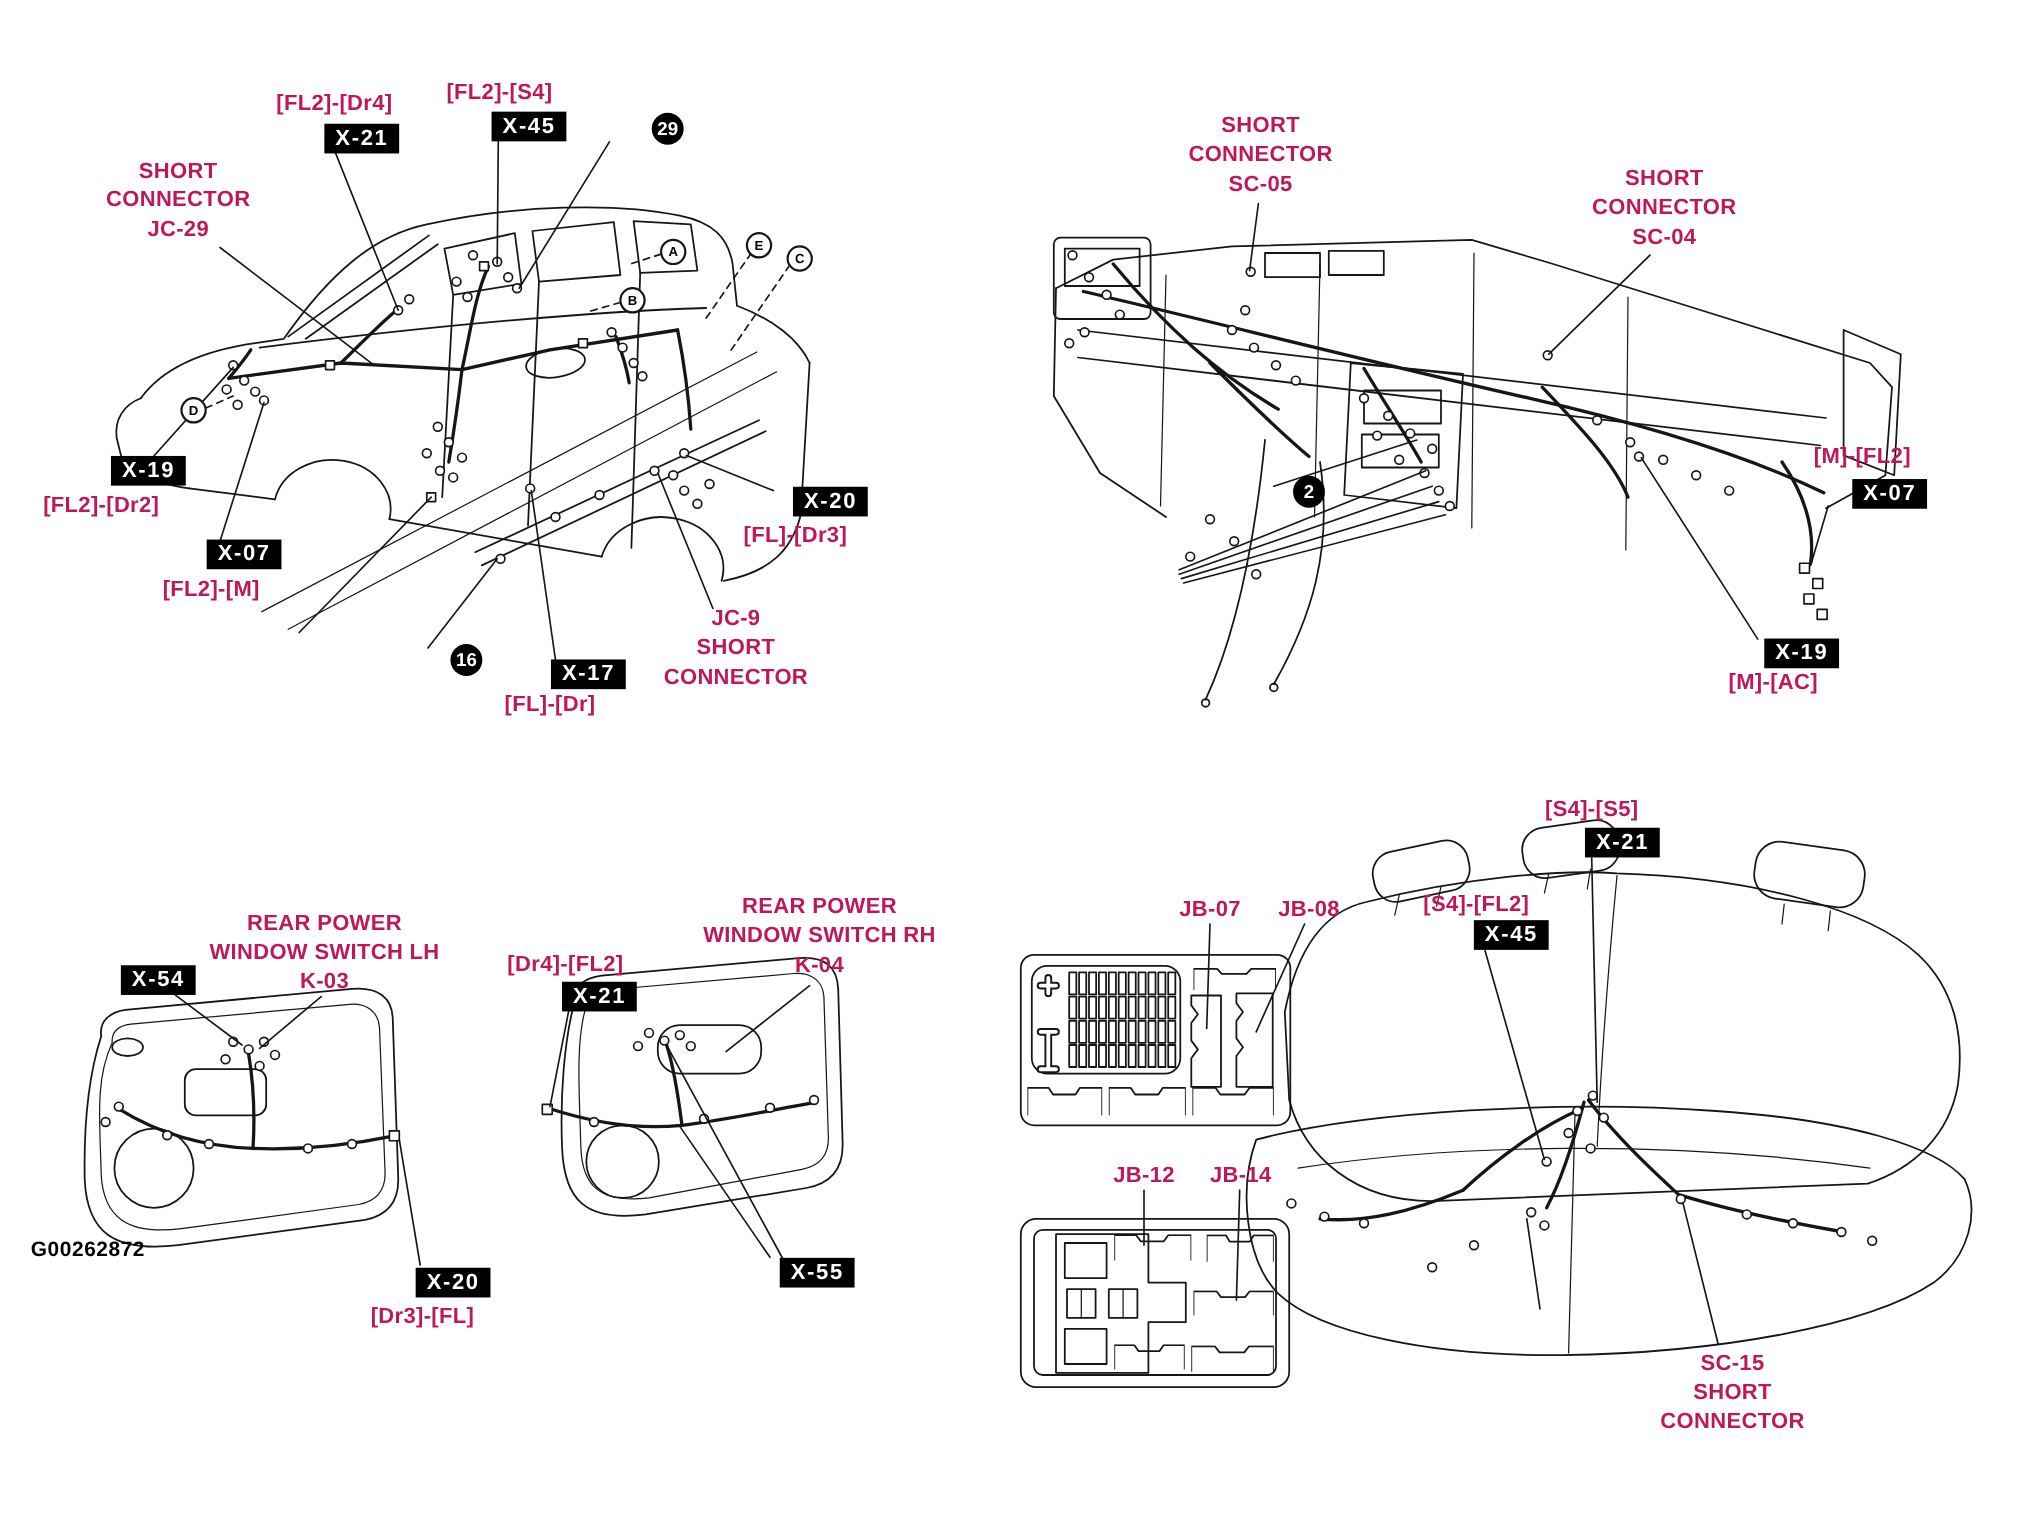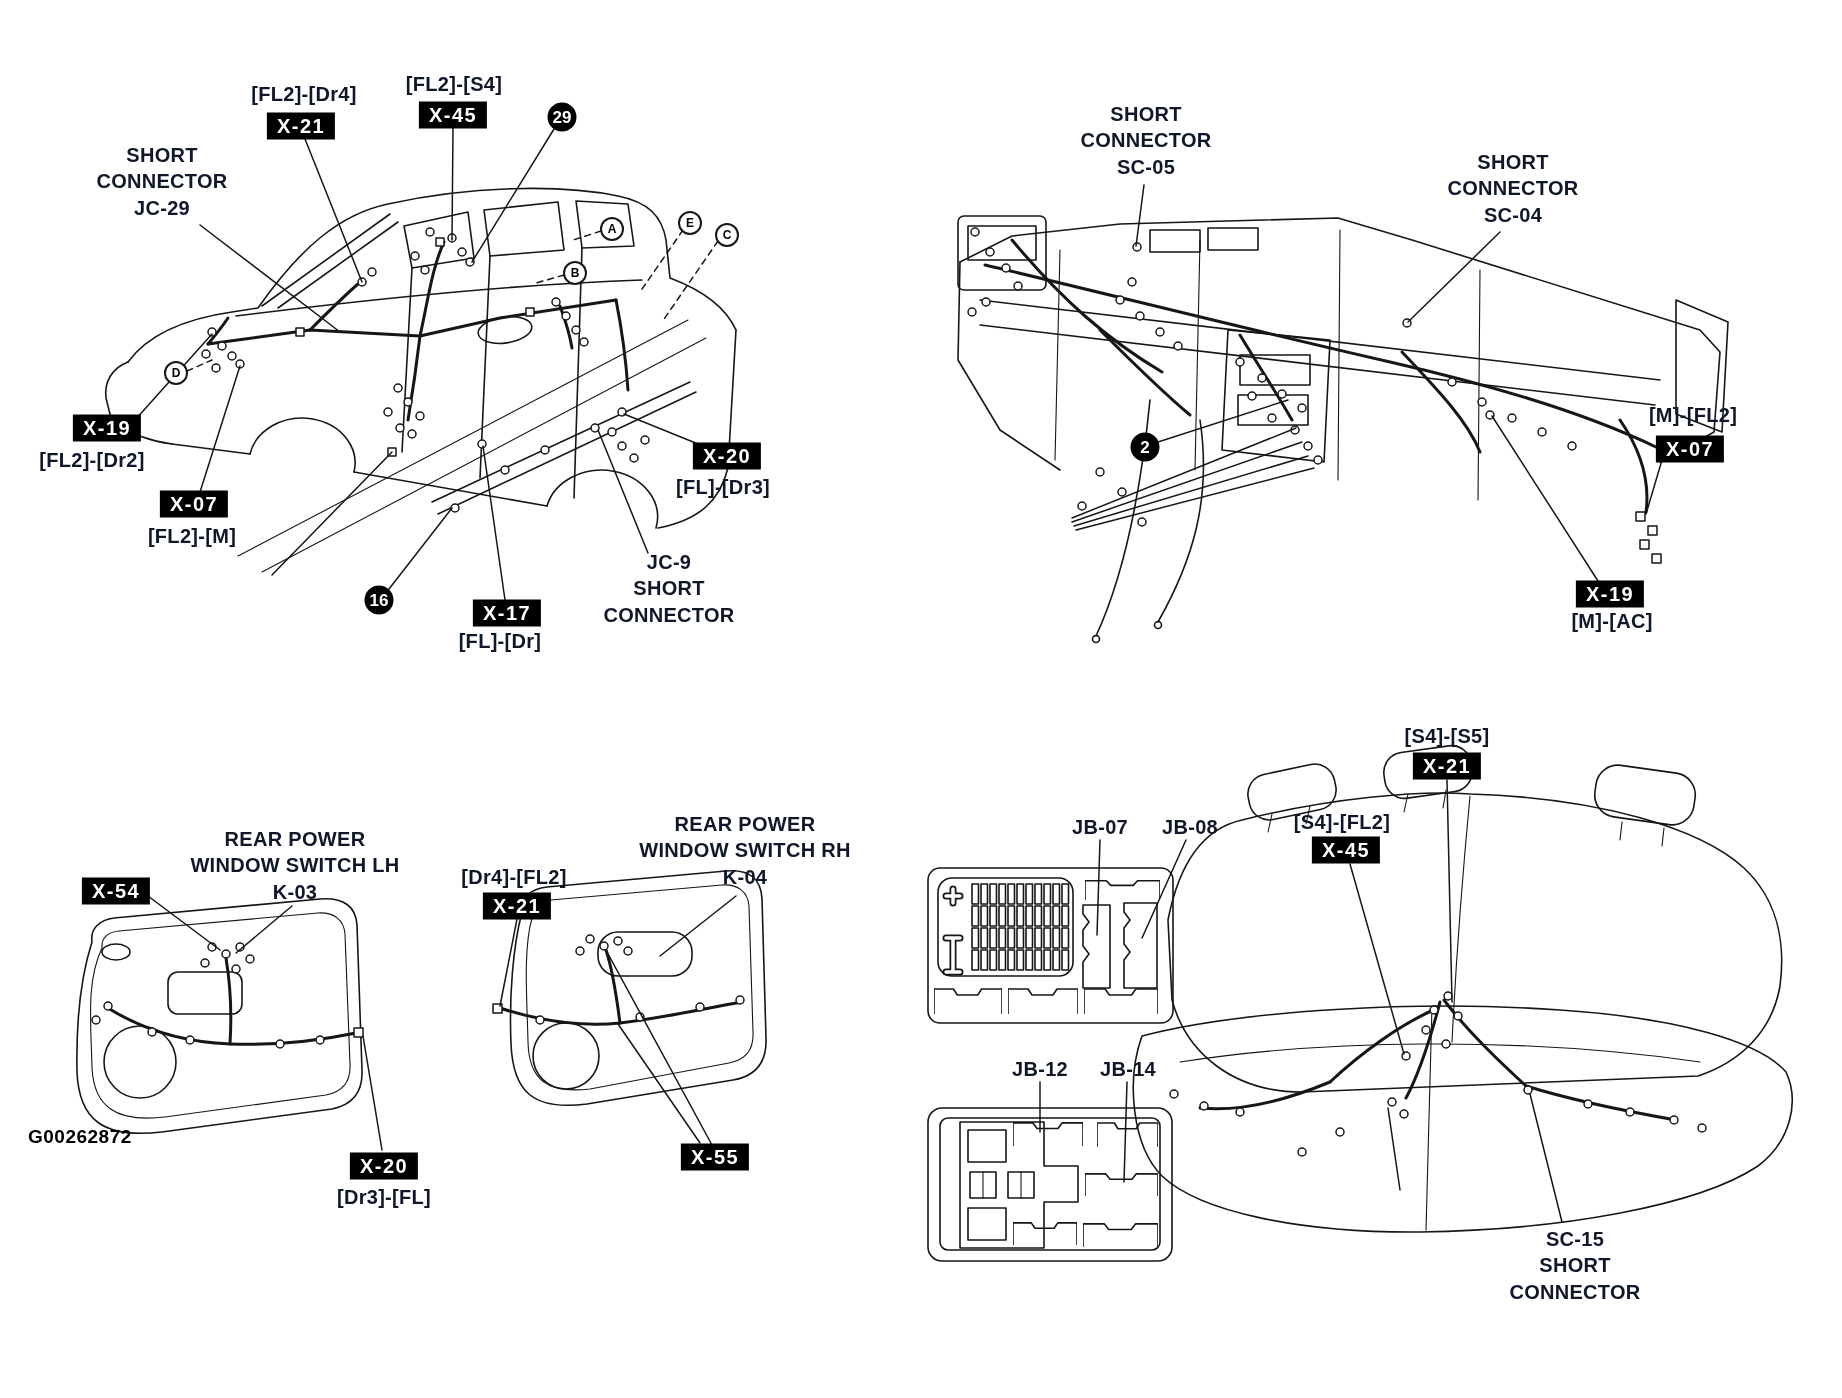--- a/index.html
+++ b/index.html
@@ -8,28 +8,28 @@
   #art{position:absolute;left:0;top:0;z-index:0;}
   #art path,#art rect,#art circle,#art ellipse,#art line,#art polyline,#art use{
       stroke:#161616;stroke-width:1.6;fill:none;stroke-linecap:round;stroke-linejoin:round;}
   #art .bold{stroke-width:3;}
   #art .thin{stroke-width:1.1;}
   #art .lead{stroke-width:1.5;}
   #art .dash{stroke-dasharray:6 5;stroke-width:1.5;}
   #art .dot{fill:#fff;stroke-width:1.5;}
   #art .sq{fill:#fff;stroke-width:1.5;}
   #art .wov{stroke:#fff;stroke-width:3.5;}
-  .lbl{position:absolute;transform:translate(-50%,-50%);color:#0f172a;
+  .lbl{position:absolute;transform:translate(-50%,-50%);color:#be185d;
        font-weight:bold;font-size:20px;line-height:1.32;text-align:center;
        white-space:pre-line;letter-spacing:.3px;z-index:2;}
   .badge{position:absolute;transform:translate(-50%,-50%);background:#000;color:#fff;
-       font-weight:bold;font-size:20px;padding:2px 10px;letter-spacing:1.5px;z-index:2;}
+       font-weight:bold;font-size:20px;padding:2px 10px;letter-spacing:1.5px;z-index:2;margin-left:28px;}
   .refnum{position:absolute;transform:translate(-50%,-50%);background:#000;color:#fff;
        width:29px;height:29px;border-radius:50%;display:flex;align-items:center;
-       justify-content:center;font-weight:bold;font-size:17px;z-index:2;}
+       justify-content:center;font-weight:bold;font-size:17px;z-index:2;margin-left:45px;}
   .viewletter{position:absolute;transform:translate(-50%,-50%);background:#fff;color:#000;
        width:20px;height:20px;border:2px solid #161616;border-radius:50%;display:flex;
        align-items:center;justify-content:center;font-weight:bold;font-size:12px;z-index:2;}
   .figid{position:absolute;left:28px;top:1126px;font-size:19px;font-weight:bold;
        letter-spacing:.5px;z-index:2;}
 </style>
 </head>
 <body>
 
 <div id="canvas">

